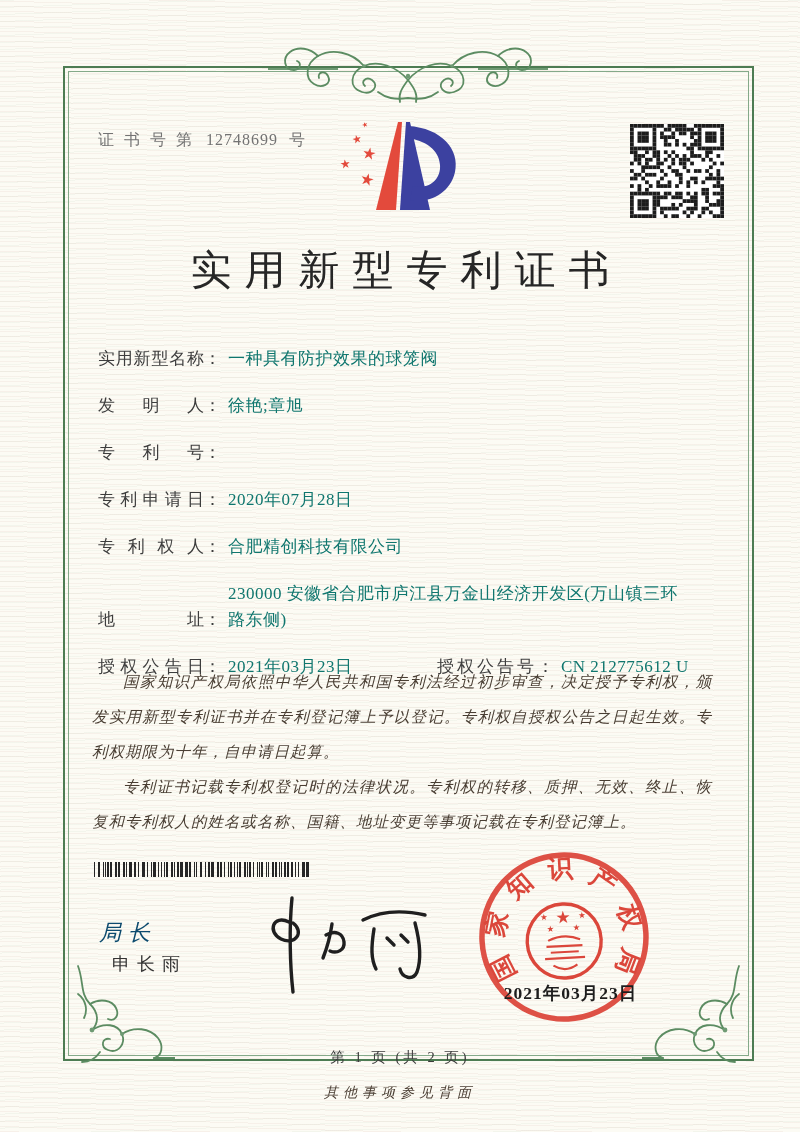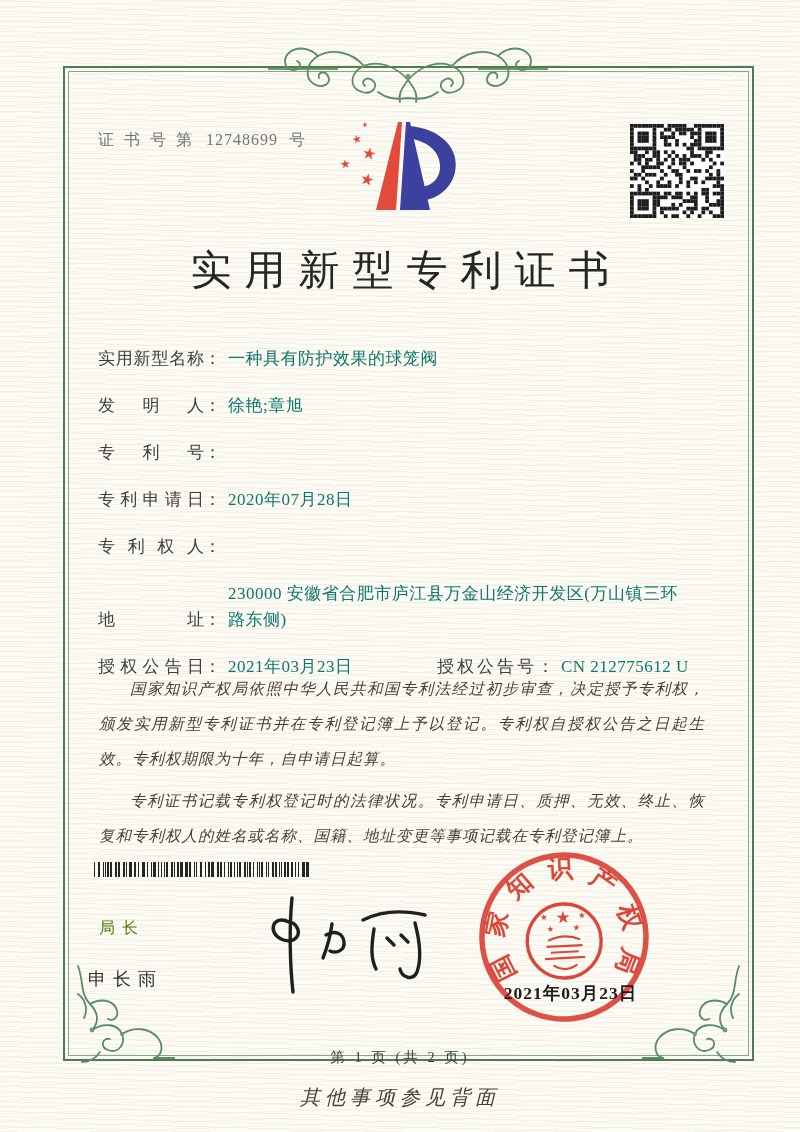--- a/index.html
+++ b/index.html
@@ -46,41 +46,41 @@
   .field-colon{flex:none;margin-right:7px;color:#3d3d3d;}
   .field-value{color:#0f766e;max-width:455px;letter-spacing:0.5px;}
   .pair2{position:absolute;left:339px;top:0;display:flex;}
   .pair2 .field-label2{letter-spacing:3px;color:#3d3d3d;}
   
   .paras{
     position:absolute;left:92px;top:664px;width:620px;
     font-size:15.5px;line-height:35px;color:#493e33;font-style:italic;letter-spacing:1px;
     text-align:justify;
   }
-  .paras p{margin:7px;text-indent:2em;}
+  .paras p{margin:0;text-indent:2em;}
   
   .barcode{position:absolute;left:94px;top:862px;width:216px;height:15px;}
   
-  .signer-title{position:absolute;left:99px;top:918px;font-size:16px;letter-spacing:7px;color:#4d7c0f;font-family:"Liberation Sans","DejaVu Sans",sans-serif;}
-  .signer-name{position:absolute;left:88px;top:952px;font-size:18px;letter-spacing:7px;color:#333;font-family:"Liberation Sans","DejaVu Sans",sans-serif;margin-top:15px;}
+  .signer-title{position:absolute;left:99px;top:918px;font-size:22px;letter-spacing:7px;color:#0c4a6e;font-family:"Liberation Sans","DejaVu Sans",sans-serif;font-style:italic;}
+  .signer-name{position:absolute;left:112px;top:952px;font-size:18px;letter-spacing:7px;color:#333;font-family:"Liberation Sans","DejaVu Sans",sans-serif;}
   .signature{position:absolute;left:215px;top:882px;width:235px;height:118px;}
   
   .seal{position:absolute;left:472px;top:845px;width:185px;height:185px;transform:rotate(-3deg);opacity:.93;}
   .seal-date{
     position:absolute;left:478px;top:981px;width:185px;text-align:center;
     font-size:17.5px;font-weight:700;color:#1d1d1d;letter-spacing:1px;
   }
   
   .page-num{
     position:absolute;top:1048px;left:0;width:100%;text-align:center;
     font-size:14.5px;letter-spacing:3px;color:#3c3c3c;
   }
   .back-note{
     position:absolute;top:1084px;left:0;width:100%;text-align:center;
-    font-size:20px;font-style:italic;letter-spacing:5px;color:#4a3e33;
+    font-size:14px;font-style:italic;letter-spacing:5px;color:#4a3e33;
   }
 </style>
 </head>
 <body>
 
 <div class="texture"></div>
 
 <div class="frame-outer">
   <div class="frame-inner"></div>
 </div>
@@ -488,41 +488,42 @@
     <span class="field-colon">：</span>
   </div>
   <div class="field-row">
     <span class="field-label">专利申请日</span>
     <span class="field-colon">：</span>
     <span class="field-value">2020年07月28日</span>
   </div>
   <div class="field-row">
     <span class="field-label">专利权人</span>
     <span class="field-colon">：</span>
+    <span class="field-value">合肥精创科技有限公司</span>
   </div>
   <div class="field-row">
     <span class="field-label">地址</span>
     <span class="field-colon">：</span>
     <span class="field-value">230000 安徽省合肥市庐江县万金山经济开发区(万山镇三环路东侧)</span>
   </div>
   <div class="field-row">
     <span class="field-label">授权公告日</span>
     <span class="field-colon">：</span>
     <span class="field-value">2021年03月23日</span>
     <span class="pair2">
       <span class="field-label2">授权公告号</span>
       <span class="field-colon">：</span>
       <span class="field-value">CN 212775612 U</span>
     </span>
   </div>
 </div>
 
 <div class="paras">
   <p>国家知识产权局依照中华人民共和国专利法经过初步审查，决定授予专利权，颁发实用新型专利证书并在专利登记簿上予以登记。专利权自授权公告之日起生效。专利权期限为十年，自申请日起算。</p>
-  <p>专利证书记载专利权登记时的法律状况。专利申请日、质押、无效、终止、恢复和专利权人的姓名或名称、国籍、地址变更等事项记载在专利登记簿上。</p>
+  <p>专利证书记载专利权登记时的法律状况。专利权的转移、质押、无效、终止、恢复和专利权人的姓名或名称、国籍、地址变更等事项记载在专利登记簿上。</p>
 </div>
 
 <svg class="barcode" id="barcode" viewBox="0 0 216 15" preserveAspectRatio="none">
     <rect x="0" y="0" width="1" height="15" fill="#262626"></rect>
     <rect x="4" y="0" width="2" height="15" fill="#262626"></rect>
     <rect x="9" y="0" width="1" height="15" fill="#262626"></rect>
     <rect x="11" y="0" width="1" height="15" fill="#262626"></rect>
     <rect x="13" y="0" width="2" height="15" fill="#262626"></rect>
     <rect x="16" y="0" width="2" height="15" fill="#262626"></rect>
     <rect x="21" y="0" width="2" height="15" fill="#262626"></rect>

